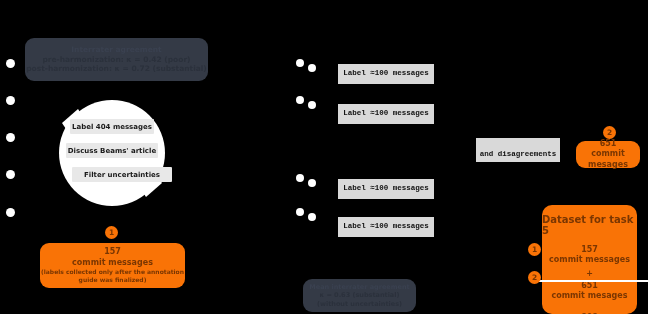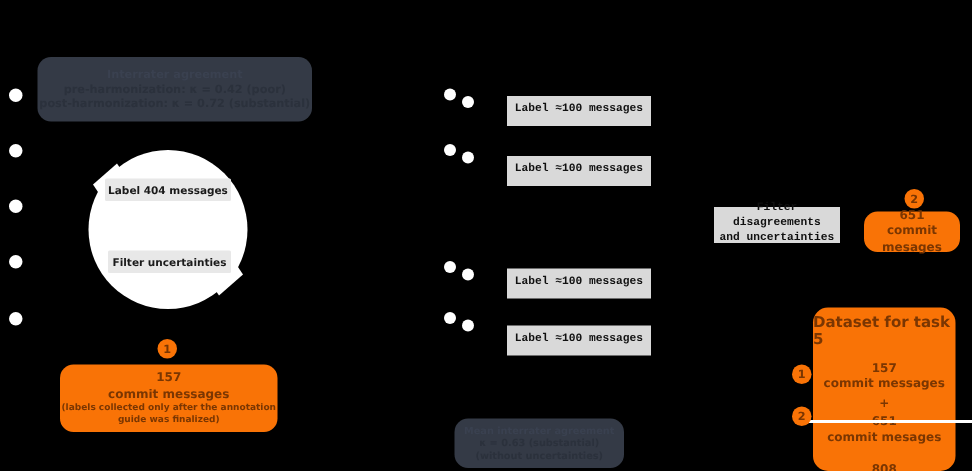--- a/index.html
+++ b/index.html
@@ -10,21 +10,21 @@
   body {
     font-family: "DejaVu Sans", sans-serif;
   }
   #canvas {
     position: relative;
     width: 648px;
     height: 314px;
     background: #000000;
     overflow: hidden;
   }
-  .abs { position: absolute; box-sizing: border-box; justify-content: center; }
+  .abs { position: absolute; box-sizing: border-box; }
 
   
   .dot {
     width: 9px; height: 9px;
     border-radius: 50%;
     background: #ffffff;
   }
   .dot-sm {
     width: 8px; height: 8px;
     border-radius: 50%;
@@ -159,21 +159,24 @@
       <path d="M 30 14 L 18 30 L 40 32 Z" fill="#ffffff"></path>
       <path d="M 82 98 L 94 82 L 72 80 Z" fill="#ffffff"></path>
       <path d="M 6 26 L 22 12 L 26 18 L 10 32 Z" fill="#ffffff"></path>
       <path d="M 106 86 L 90 100 L 86 94 L 102 80 Z" fill="#ffffff"></path>
     </svg>
   </div>
 
   <div class="abs gray-box-soft" style="left:70px; top:119px; width:84px; height:15px;">
     <span>Label 404 messages</span>
   </div>
-  <div class="abs gray-box-soft" style="left:72px; top:167px; width:82px; height:15px;">
+  <div class="abs gray-box-soft" style="left:66px; top:143px; width:92px; height:15px;">
+    <span>Discuss Beams' article</span>
+  </div>
+  <div class="abs gray-box-soft" style="left:72px; top:167px; width:100px; height:15px;">
     <span>Filter uncertainties</span>
   </div>
 
 
   <div class="abs badge" style="left:105px; top:226px;">
     <span>1</span>
   </div>
   <div class="abs orange-box" style="left:40px; top:243px; width:145px; height:45px;">
     <span class="big">157</span>
     <span class="big">commit messages</span>
@@ -207,22 +210,22 @@
   </div>
 
   <div class="abs note-box" style="left:303px; top:279px; width:113px; height:33px; font-size:6.5px;">
     <span class="ln note-title">Mean interrater agreement</span>
     <span class="ln">κ = 0.63 (substantial)</span>
     <span class="ln">(without uncertainties)</span>
   </div>
 
   <div class="abs gray-box" style="left:476px; top:138px; width:84px; height:24px;">
     <span>
-      <span>Filter disagreements</span><br>
-      <span>and uncertainties</span>
+      <br>
+      <span>and disagreements</span>
     </span>
   </div>
 
   <div class="abs badge" style="left:603px; top:126px;">
     <span>2</span>
   </div>
   <div class="abs orange-box" style="left:576px; top:141px; width:64px; height:27px;">
     <span class="big">651</span>
     <span class="big">commit mesages</span>
   </div>

